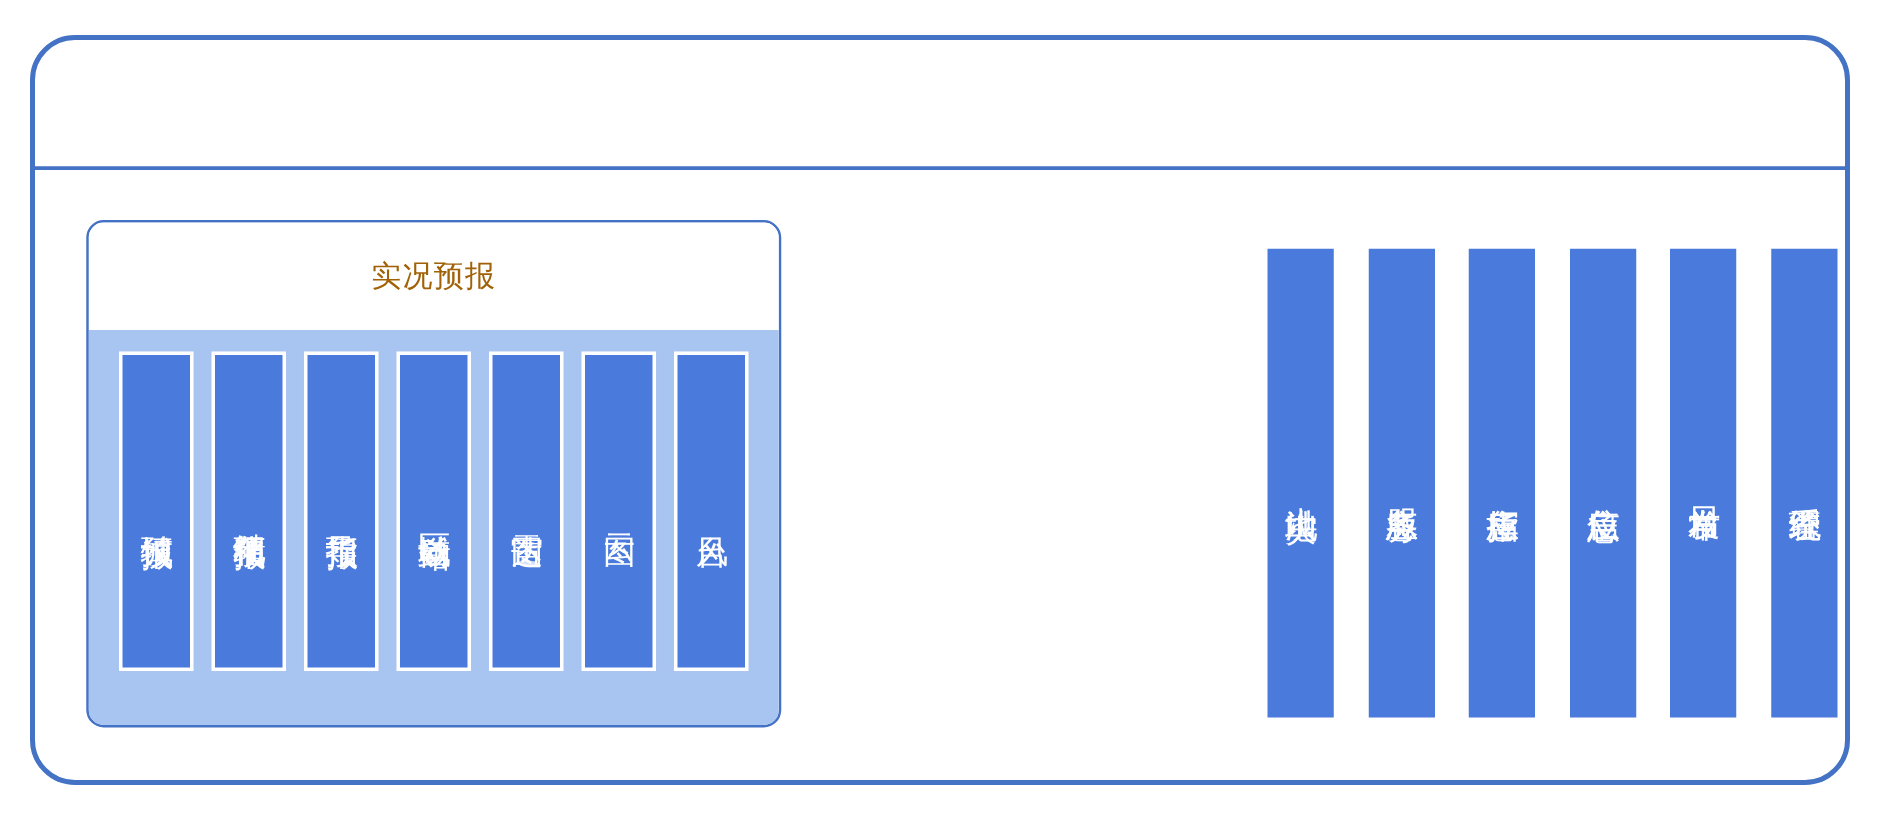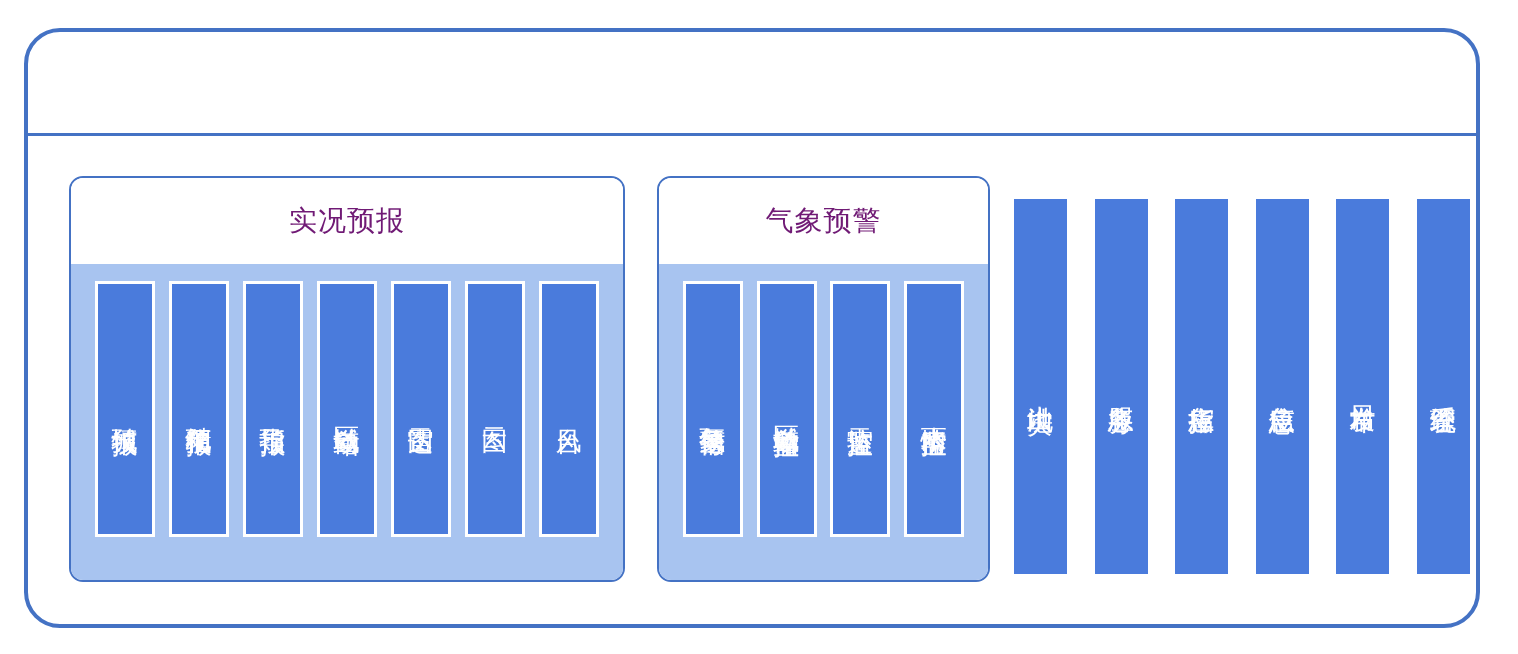--- a/index.html
+++ b/index.html
@@ -93,22 +93,22 @@
   .group-header {
     height: 86px;
     flex: 0 0 86px;
     background: #ffffff;
     display: flex;
     align-items: center;
     justify-content: center;
   }
 
   .group-header-text {
-    font-size: 28px;
-    color: #701a75;
+    font-size: 24px;
+    color: #a16207;
     font-weight: normal;
     letter-spacing: 1px;
   }
 
   .group-body {
     flex: 1 1 auto;
     background: #A8C4F0;
     display: flex;
     align-items: center;
     justify-content: space-evenly;
@@ -212,39 +212,20 @@
         </div>
         <div class="vbar">
           <span class="vbar-label">云图</span>
         </div>
         <div class="vbar">
           <span class="vbar-label">台风</span>
         </div>
       </div>
     </div>
 
-    <div class="group-panel warning">
-      <div class="group-header">
-        <div class="group-header-text">气象预警</div>
-      </div>
-      <div class="group-body">
-        <div class="vbar">
-          <span class="vbar-label">气象预警信号</span>
-        </div>
-        <div class="vbar">
-          <span class="vbar-label">区域自动站监控</span>
-        </div>
-        <div class="vbar">
-          <span class="vbar-label">雷达监控</span>
-        </div>
-        <div class="vbar">
-          <span class="vbar-label">水雨情监控</span>
-        </div>
-      </div>
-    </div>
 
     <div class="module-rail">
       <div class="module-bar">
         <span class="module-label">山洪地灾</span>
       </div>
       <div class="module-bar">
         <span class="module-label">应急服务</span>
       </div>
       <div class="module-bar">
         <span class="module-label">应急指挥</span>

